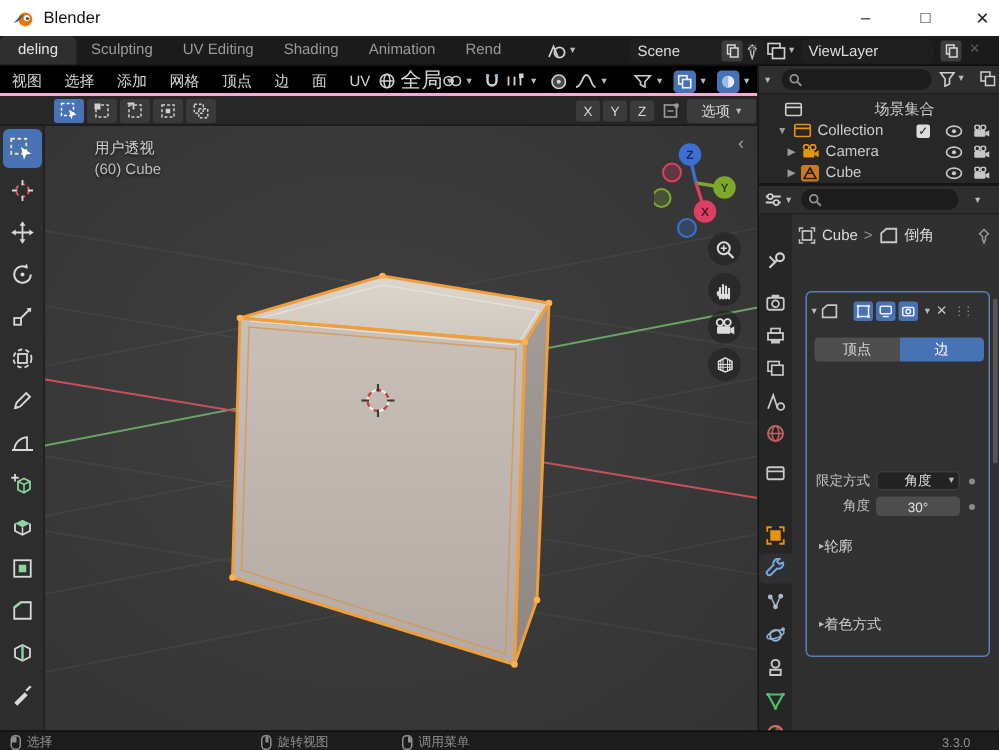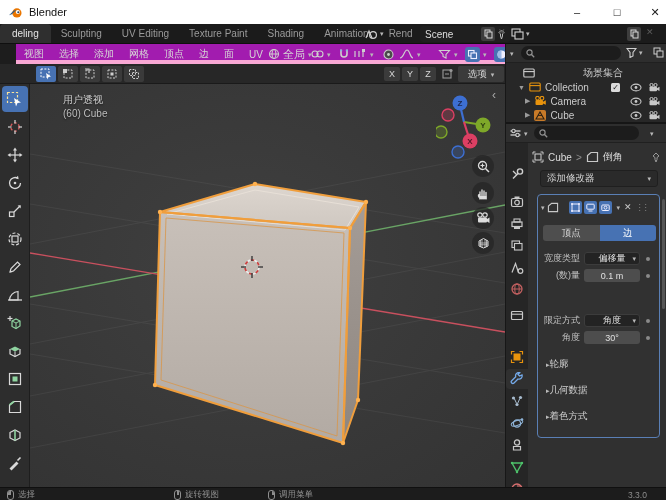--- a/index.html
+++ b/index.html
@@ -21,22 +21,22 @@
   .tab { font-size:10px; color:#9a9a9a; padding:0 10px; display:flex; align-items:center; }
   .tab.active { background:#2f2f2f; color:#e4e4e4; border-radius:4px 4px 0 0; padding:0 12px; }
   .dbfield { position:absolute; top:2px; height:16px; background:#1f1f1f; border-radius:3px;
     display:flex; align-items:center; font-size:10px; color:#dedede; padding:0 5px; }
   .minibtn { position:absolute; top:3px; height:14px; width:14px; background:#3d3d3d; border-radius:2px;
     display:flex; align-items:center; justify-content:center; }
   .greyx { position:absolute; top:3px; font-size:9px; color:#5a5a5a; }
   .chev { font-size:7px; color:#b9b9b9; line-height:1; }
 
   
-  .vp-header { left:0; top:44px; width:505px; height:20px; background:#a21caf;
-    border-bottom:4px solid #f9a8d4;margin-left:16px; }
+  .vp-header { left:0; top:44px; width:505px; height:20px; background:#000000;
+    border-bottom:2px solid #f9a8d4; }
   .menus { position:absolute; left:8px; top:0; height:20px; display:flex; gap:15px; align-items:center; }
   .menu-item { font-size:10px; color:#d6d6d6; }
   .hdrw { position:absolute; top:2px; height:16px; display:flex; align-items:center; gap:3px; }
   .bluebtn { width:15px; height:15px; background:#4772b3; border-radius:3px; display:flex;
     align-items:center; justify-content:center; }
 
   .tool-settings { left:0; top:64px; width:505px; height:20px; background:#272727;
     border-bottom:1px solid #1a1a1a; }
   .selmode { position:absolute; top:2px; width:20px; height:16px; background:#3a3a3a; border-radius:2px;
     display:flex; align-items:center; justify-content:center; }
@@ -155,23 +155,20 @@
     <div class="tab active">
         <span>deling</span>
       </div>
     <div class="tab">
         <span>Sculpting</span>
       </div>
     <div class="tab">
         <span>UV Editing</span>
       </div>
     <div class="tab">
-        <span>Texture Paint</span>
-      </div>
-    <div class="tab">
         <span>Shading</span>
       </div>
     <div class="tab">
         <span>Animation</span>
       </div>
     <div class="tab">
         <span>Rend</span>
       </div>
 
     <div class="abs" style="left:364px;top:3px;display:flex;align-items:center;gap:2px;">
@@ -196,20 +193,23 @@
         </svg>
     </div>
     <span class="greyx" style="left:498px;">✕</span>
 
     <div class="abs" style="left:510px;top:3px;display:flex;align-items:center;gap:2px;">
       <svg width="14" height="13" viewBox="0 0 14 13">
           <rect x="2" y="2" width="8" height="7" fill="none" stroke="#cfcfcf" stroke-width="1.1"></rect>
           <rect x="5" y="5" width="8" height="7" fill="#1b1b1b" stroke="#cfcfcf" stroke-width="1.1"></rect>
         </svg>
       <span class="chev">▾</span>
+    </div>
+    <div class="dbfield" style="left:534px;width:88px;">
+      <span>ViewLayer</span>
     </div>
     <div class="minibtn" style="left:627px;">
       <svg width="9" height="10" viewBox="0 0 9 10">
           <rect x="1" y="1" width="5" height="6" fill="none" stroke="#d8d8d8" stroke-width="1"></rect>
           <rect x="3" y="3" width="5" height="6" fill="#3d3d3d" stroke="#d8d8d8" stroke-width="1"></rect>
         </svg>
     </div>
     <span class="greyx" style="left:646px;">✕</span>
   </div>
 
@@ -226,21 +226,21 @@
     </div>
 
     <div class="hdrw" style="left:252px;">
       <span>
         <svg width="12" height="12" viewBox="0 0 12 12">
             <circle cx="6" cy="6" r="4.5" fill="none" stroke="#cfcfcf" stroke-width="1.1"></circle>
             <line x1="1.5" y1="6" x2="10.5" y2="6" stroke="#cfcfcf" stroke-width="1"></line>
             <ellipse cx="6" cy="6" rx="2" ry="4.5" fill="none" stroke="#cfcfcf" stroke-width="1"></ellipse>
           </svg>
       </span>
-      <span style="font-size:11px;color:#d6d6d6;">全局</span>
+      <span style="font-size:14px;color:#d6d6d6;">全局</span>
       <span class="chev">▾</span>
     </div>
 
     <div class="hdrw" style="left:295px;">
       <svg width="13" height="12" viewBox="0 0 13 12">
           <circle cx="4" cy="6" r="3" fill="none" stroke="#cfcfcf" stroke-width="1.1"></circle>
           <circle cx="9" cy="6" r="3" fill="none" stroke="#cfcfcf" stroke-width="1.1"></circle>
           <circle cx="6.5" cy="6" r="0.9" fill="#cfcfcf"></circle>
         </svg>
       <span class="chev">▾</span>
@@ -822,24 +822,20 @@
             </svg>
         </span>
         <span>倒角</span>
         <span style="position:absolute;right:2px;">
           <svg width="10" height="11" viewBox="0 0 10 11">
               <path d="M5,1 L8,4 L6,5.5 L6,7.5 L5,10 L4,7.5 L4,5.5 L2,4 Z" fill="none" stroke="#9a9a9a" stroke-width="1"></path>
             </svg>
         </span>
       </div>
 
-      <div class="addmod">
-        <span>添加修改器</span>
-        <span class="chev" style="position:absolute;right:6px;">▾</span>
-      </div>
 
       <div class="modpanel">
         <div class="mp-header">
           <span class="chev">▾</span>
           <span>
             <svg width="12" height="11" viewBox="0 0 13 12">
                 <path d="M1.5,10.5 V4.5 L5,1.5 H11.5 V10.5 Z" fill="none" stroke="#c8c8c8" stroke-width="1.2"></path>
               </svg>
           </span>
           <span style="width:6px;"></span>
@@ -871,59 +867,40 @@
 
         <div class="mp-tabs">
           <div class="mp-tab v">
               <span>顶点</span>
             </div>
           <div class="mp-tab e">
               <span>边</span>
             </div>
         </div>
 
-        <div class="frow" style="top:56px;">
-          <span class="flabel">宽度类型</span>
-          <div class="fwidget drop">
-            <span>偏移量</span>
-            <span class="chev">▾</span>
-          </div>
-          <span class="adot"></span>
-        </div>
-        <div class="frow" style="top:73px;">
-          <span class="flabel">(数)量</span>
-          <div class="fwidget num">
-            <span>0.1 m</span>
-          </div>
-          <span class="adot"></span>
-        </div>
         <div class="frow" style="top:118px;">
           <span class="flabel">限定方式</span>
           <div class="fwidget drop">
             <span>角度</span>
             <span class="chev">▾</span>
           </div>
           <span class="adot"></span>
         </div>
         <div class="frow" style="top:135px;">
           <span class="flabel">角度</span>
           <div class="fwidget num">
             <span>30°</span>
           </div>
           <span class="adot"></span>
         </div>
 
         <div class="sect" style="top:162px;">
           <span class="chev">▸</span>
           <span>轮廓</span>
         </div>
-        <div class="sect" style="top:188px;">
-          <span class="chev">▸</span>
-          <span>几何数据</span>
-        </div>
         <div class="sect" style="top:214px;">
           <span class="chev">▸</span>
           <span>着色方式</span>
         </div>
       </div>
 
       <div class="scrollbar"></div>
     </div>
   </div>
 

